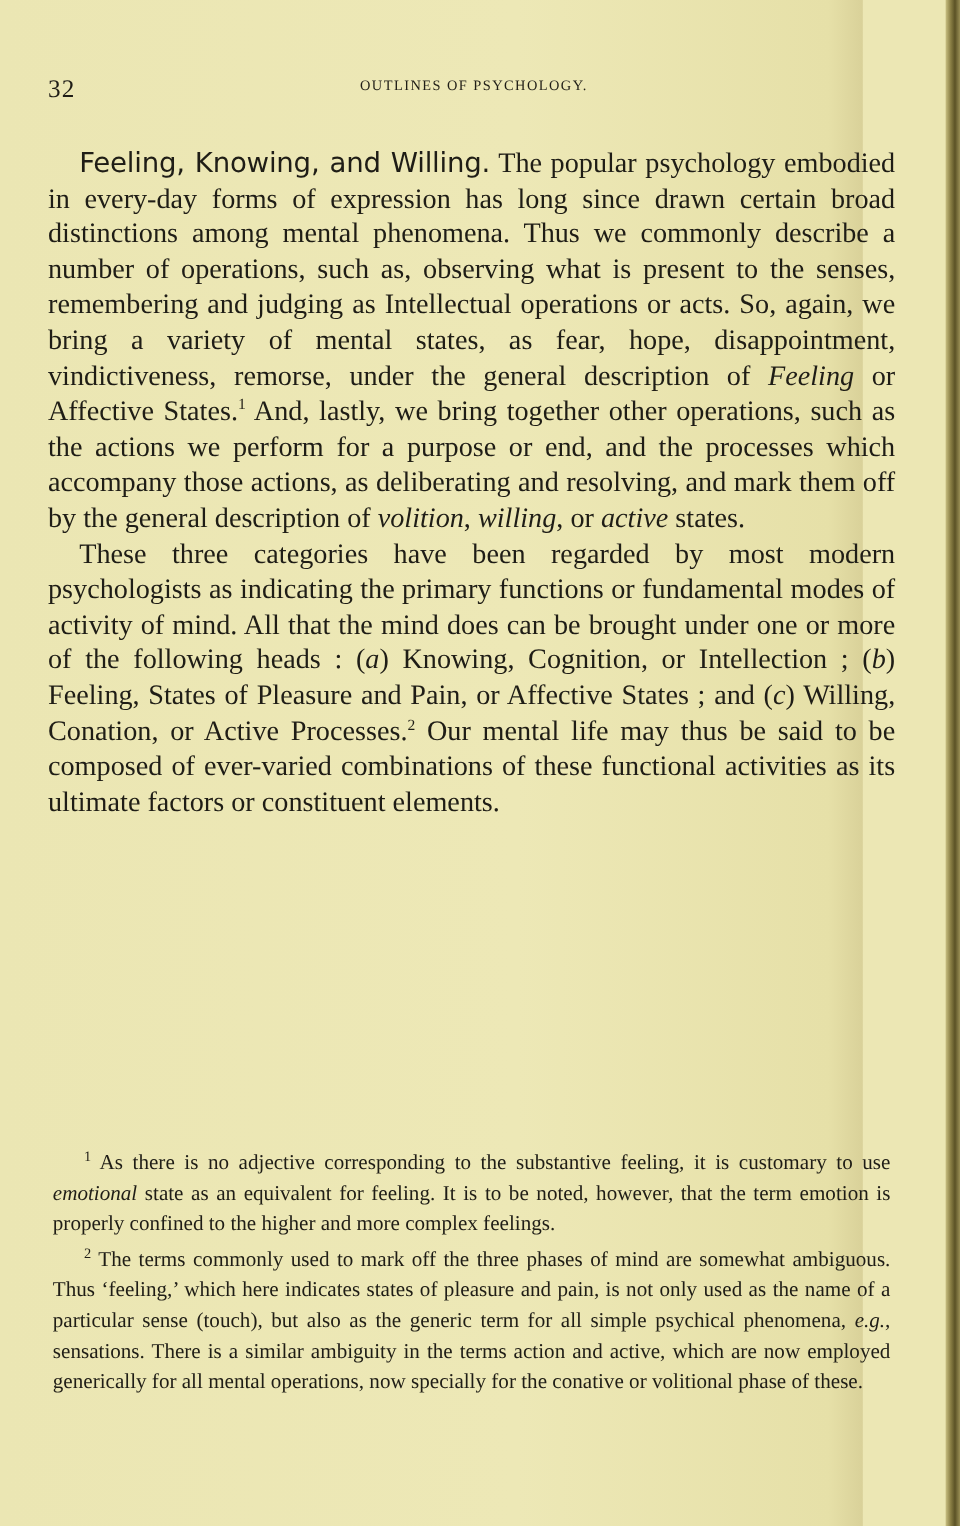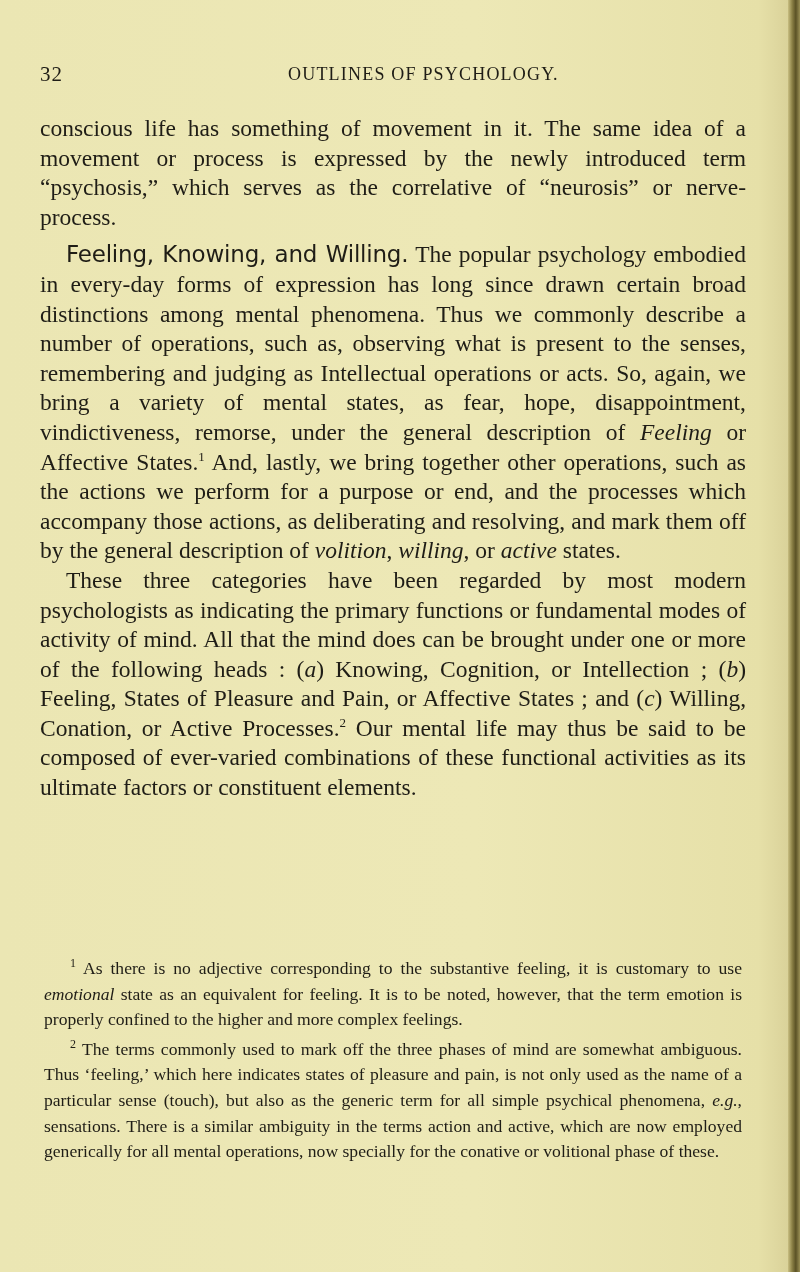--- a/index.html
+++ b/index.html
@@ -12,21 +12,21 @@
       background: #ece7b4;
       position: relative;
       overflow: hidden;
       font-family: "Liberation Serif", "DejaVu Serif", serif;
       color: #1f1d16;
     }
     .page {
       position: absolute;
       left: 0;
       top: 0;
-      width: 790px;
+      width: 719px;
       height: 1272px;
       background: linear-gradient(90deg, #ebe6b3 0%, #ede8b6 60%, #e6e0a8 96%, #d9d199 100%);
     }
     .spine {
       position: absolute;
       right: 0;
       top: 0;
       width: 12px;
       height: 1272px;
       background: linear-gradient(90deg, #c9bf82 0%, #8a7f45 35%, #5b5226 65%, #9a8f55 100%);
@@ -40,23 +40,23 @@
     }
     .page-number {
       position: absolute;
       left: 0;
       top: 0;
       font-size: 21px;
       letter-spacing: 1px;
     }
     .header-title {
       position: absolute;
-      left: 248px;
+      left: 260px;
       top: 2px;
-      font-size: 18px;
+      font-size: 12px;
       letter-spacing: 1.2px;
     }
     .body-text {
       position: absolute;
       left: 40px;
       top: 114px;
       width: 706px;
       font-size: 23.5px;
       line-height: 29.6px;
       text-align: justify;
@@ -104,21 +104,20 @@
 <body>
 
 <div class="page">
 
   <div class="running-head">
     <span class="page-number">32</span>
     <span class="header-title">OUTLINES OF PSYCHOLOGY.</span>
   </div>
 
   <div class="body-text">
-    <p>conscious life has something of movement in it. The same idea of a movement or process is expressed by the newly introduced term “psychosis,” which serves as the correlative of “neurosis” or nerve-process.</p>
 
     <p class="indent section-para"><span class="section-heading">Feeling, Knowing, and Willing.</span><span> The popular psychology embodied in every-day forms of expression has long since drawn certain broad distinctions among mental phenomena. Thus we commonly describe a number of operations, such as, observing what is present to the senses, remembering and judging as Intellectual operations or acts. So, again, we bring a variety of mental states, as fear, hope, disappointment, vindictiveness, remorse, under the general description of </span><em>Feeling</em><span> or Affective States.</span><sup>1</sup><span> And, lastly, we bring together other operations, such as the actions we perform for a purpose or end, and the processes which accompany those actions, as deliberating and resolving, and mark them off by the general description of </span><em>volition</em><span>, </span><em>willing</em><span>, or </span><em>active</em><span> states.</span></p>
 
     <p class="indent"><span>These three categories have been regarded by most modern psychologists as indicating the primary functions or fundamental modes of activity of mind. All that the mind does can be brought under one or more of the following heads : (</span><em>a</em><span>) Knowing, Cognition, or Intellection ; (</span><em>b</em><span>) Feeling, States of Pleasure and Pain, or Affective States ; and (</span><em>c</em><span>) Willing, Conation, or Active Processes.</span><sup>2</sup><span> Our mental life may thus be said to be composed of ever-varied combinations of these functional activities as its ultimate factors or constituent elements.</span></p>
   </div>
 
   <div class="footnotes">
     <p><sup>1</sup><span> As there is no adjective corresponding to the substantive feeling, it is customary to use </span><em>emotional</em><span> state as an equivalent for feeling. It is to be noted, however, that the term emotion is properly confined to the higher and more complex feelings.</span></p>
     <p><sup>2</sup><span> The terms commonly used to mark off the three phases of mind are somewhat ambiguous. Thus ‘feeling,’ which here indicates states of pleasure and pain, is not only used as the name of a particular sense (touch), but also as the generic term for all simple psychical phenomena, </span><em>e.g.</em><span>, sensations. There is a similar ambiguity in the terms action and active, which are now employed generically for all mental operations, now specially for the conative or volitional phase of these.</span></p>
   </div>

